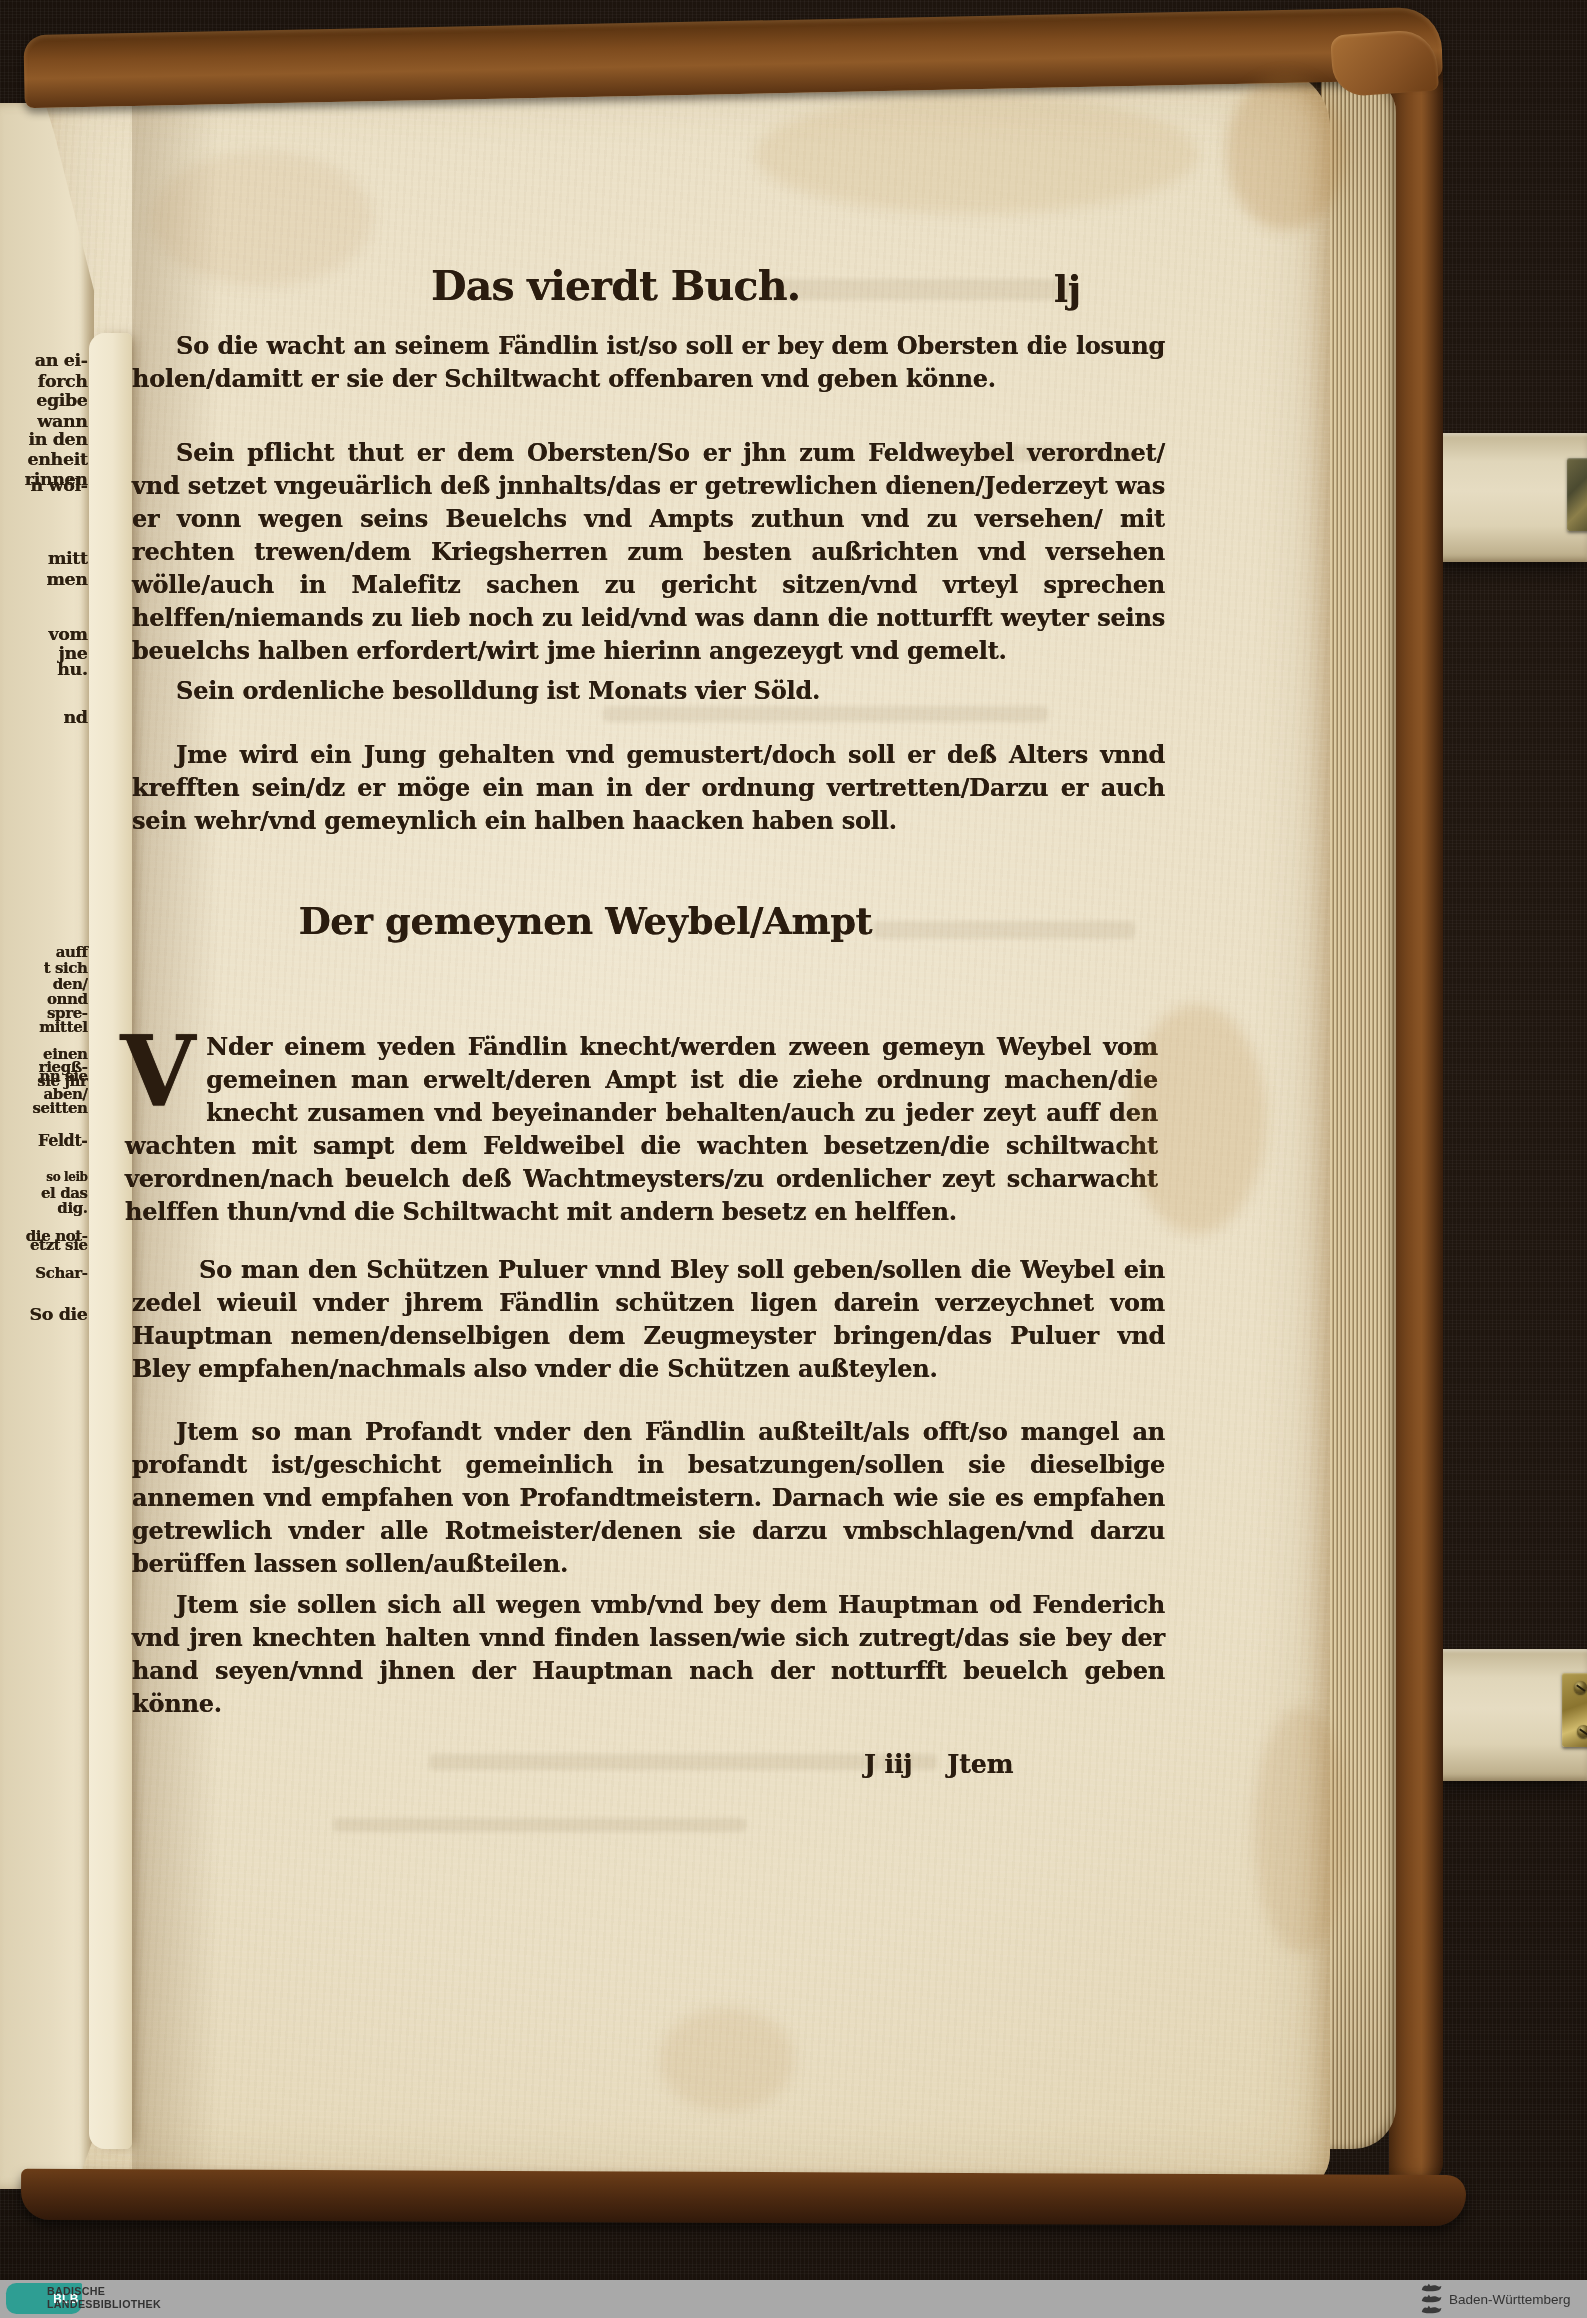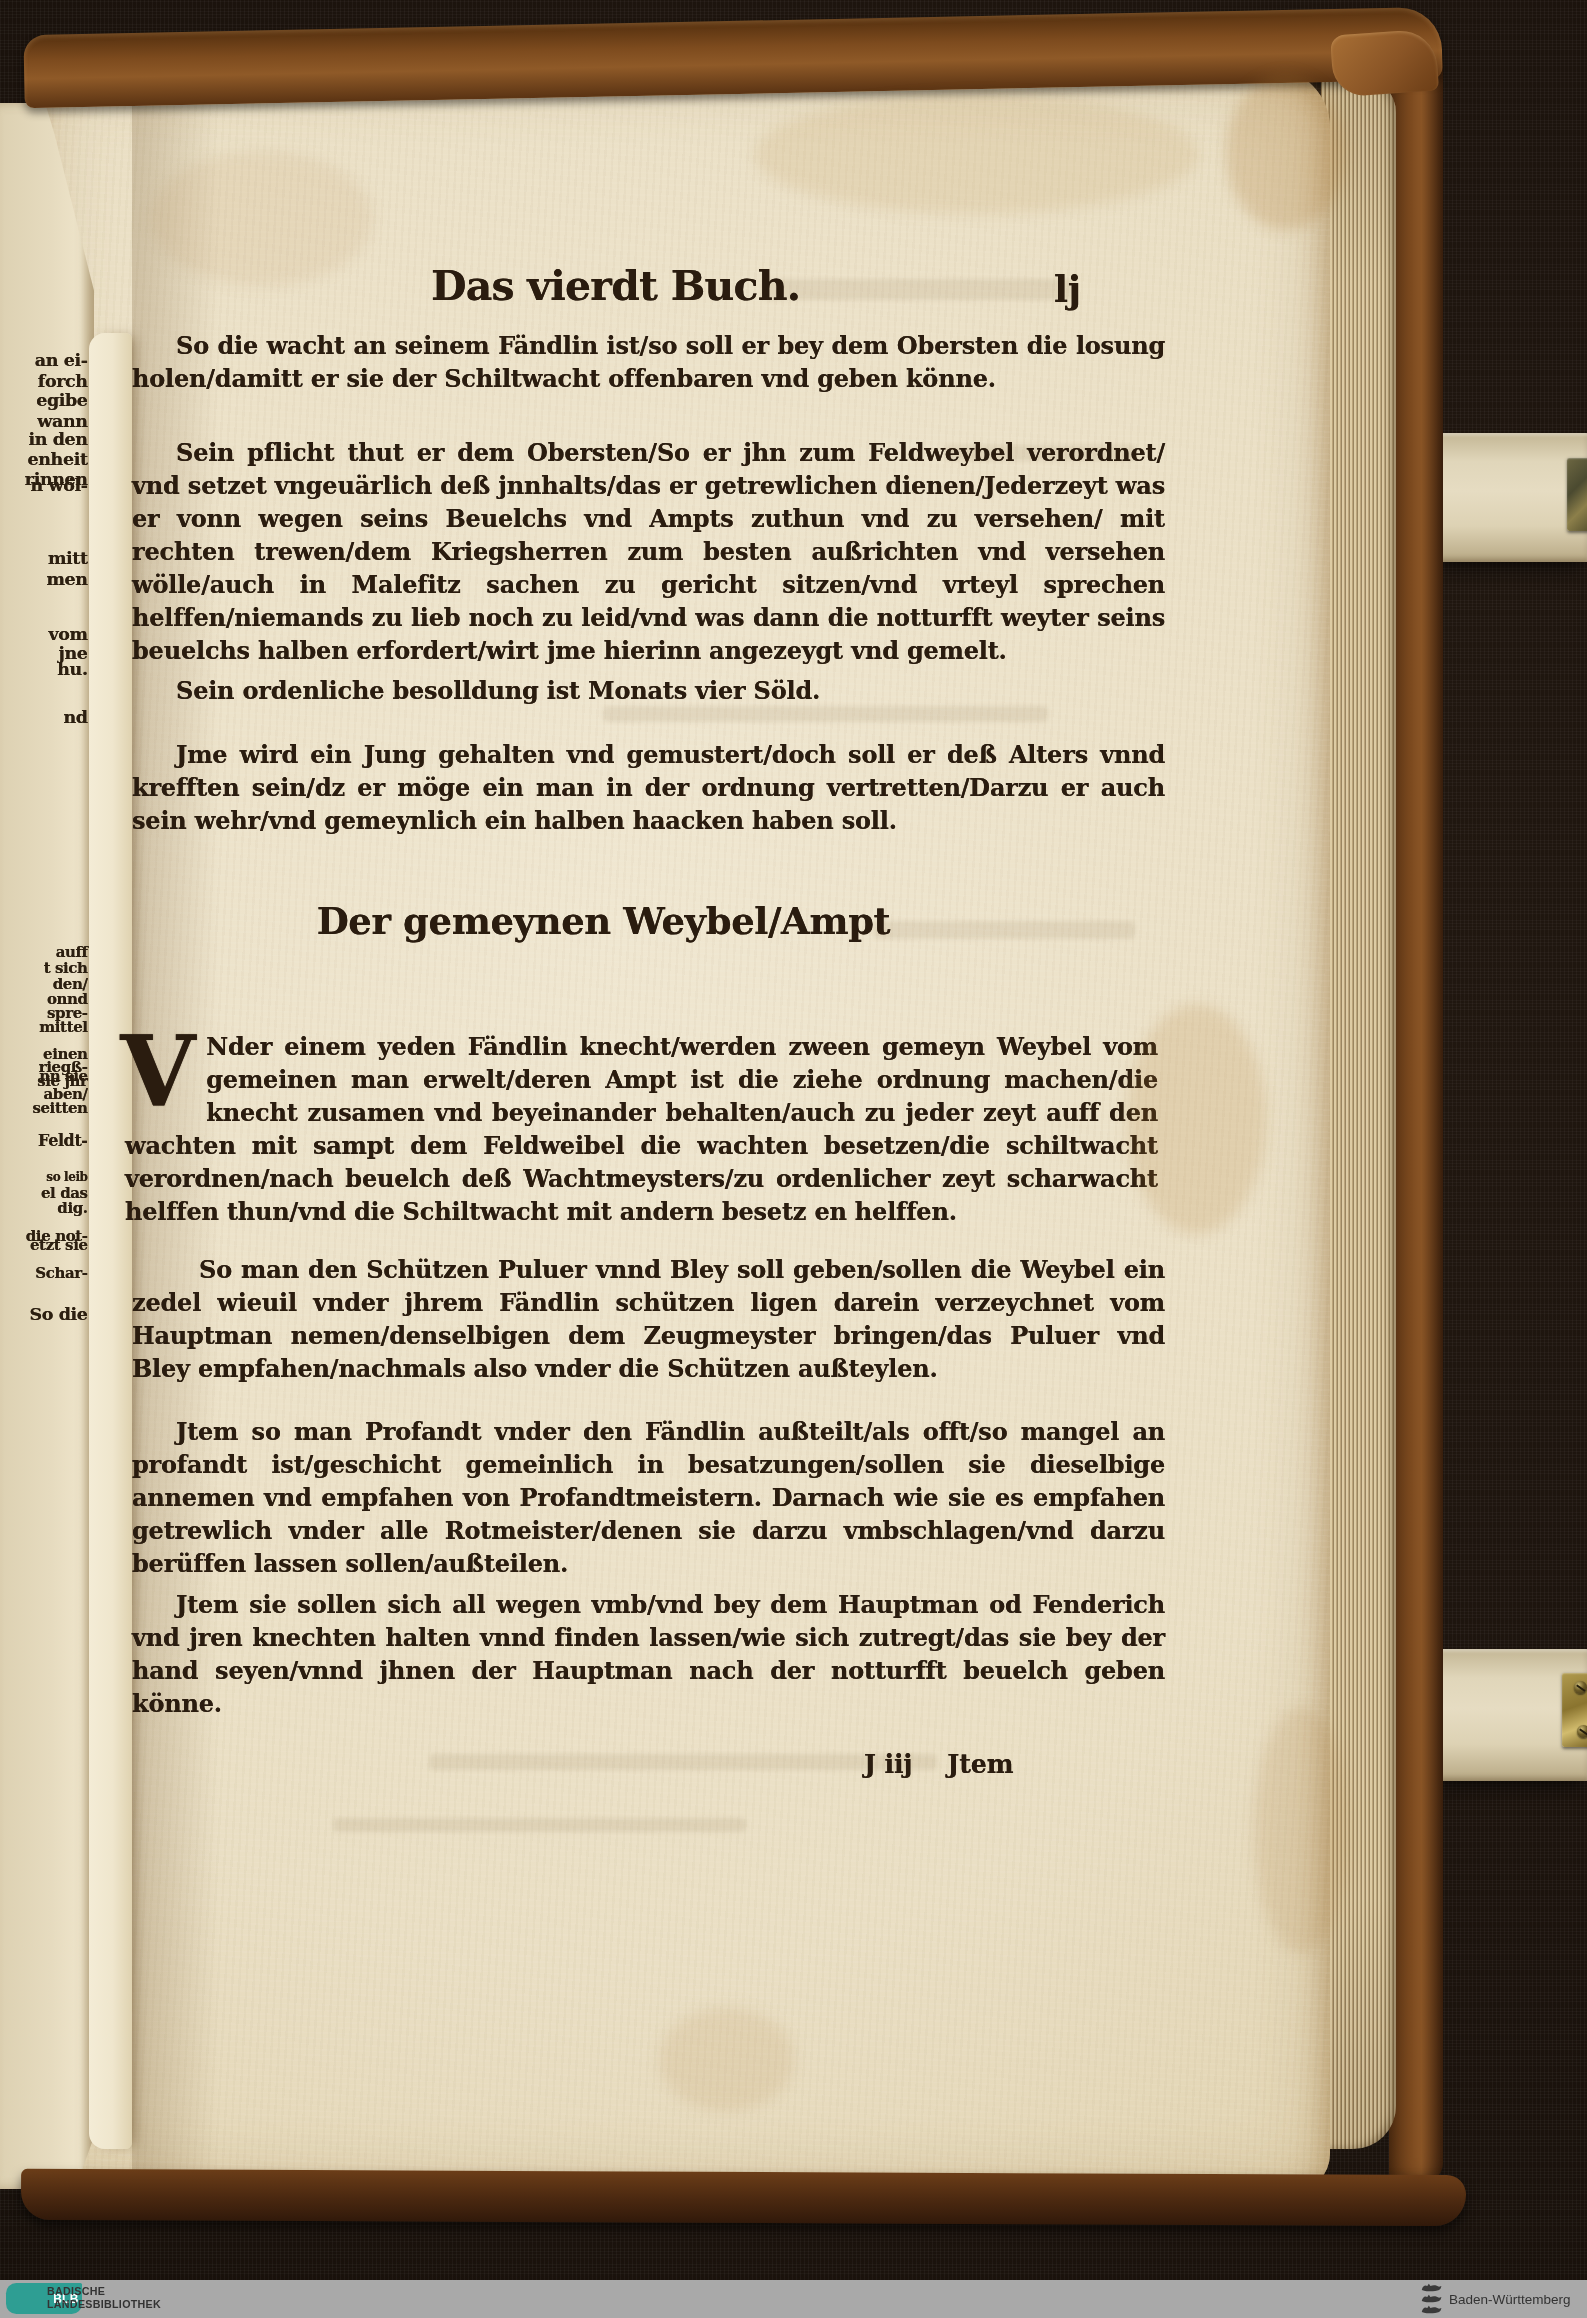--- a/index.html
+++ b/index.html
@@ -223,21 +223,21 @@
 <div class="ghost" style="left:333px;top:1818px;width:413px;height:14.3px;"></div>
 
 <div class="abs print title" style="left:419px;top:262px;margin-left:12px;">Das vierdt Buch.</div>
 <div class="abs print pagenum" style="left:1054px;top:267px;">lj</div>
 
 <div class="abs print para ind55" style="left:132px;top:329px;">So die wacht an seinem Fändlin ist/so soll er bey dem Obersten die losung holen/damitt er sie der Schiltwacht offenbaren vnd geben könne.</div>
 <div class="abs print para ind55" style="left:132px;top:436px;">Sein pflicht thut er dem Obersten/So er jhn zum Feldweybel verordnet/ vnd setzet vngeuärlich deß jnnhalts/das er getrewlichen dienen/Jederzeyt was er vonn wegen seins Beuelchs vnd Ampts zuthun vnd zu versehen/ mit rechten trewen/dem Kriegsherren zum besten außrichten vnd versehen wölle/auch in Malefitz sachen zu gericht sitzen/vnd vrteyl sprechen helffen/niemands zu lieb noch zu leid/vnd was dann die notturfft weyter seins beuelchs halben erfordert/wirt jme hierinn angezeygt vnd gemelt.</div>
 <div class="abs print para ind55" style="left:132px;top:674px;">Sein ordenliche besolldung ist Monats vier Söld.</div>
 <div class="abs print para ind55" style="left:132px;top:738px;">Jme wird ein Jung gehalten vnd gemustert/doch soll er deß Alters vnnd krefften sein/dz er möge ein man in der ordnung vertretten/Darzu er auch sein wehr/vnd gemeynlich ein halben haacken haben soll.</div>
 
-<div class="abs print heading" style="left:135px;top:897px;">
+<div class="abs print heading" style="left:117px;top:897px;">
   <div>Der gemeynen Weybel/Ampt</div>
 </div>
 
 <div class="abs print para" style="left:125px;top:1030px;">
   <span class="dropcap">V</span><span>Nder einem yeden Fändlin knecht/werden zween gemeyn Weybel vom gemeinen man erwelt/deren Ampt ist die ziehe ordnung machen/die knecht zusamen vnd beyeinander behalten/auch zu jeder zeyt auff den wachten mit sampt dem Feldweibel die wachten besetzen/die schiltwacht verordnen/nach beuelch deß Wachtmeysters/zu ordenlicher zeyt scharwacht helffen thun/vnd die Schiltwacht mit andern besetz en helffen.</span>
 </div>
 
 <div class="abs print para ind85" style="left:132px;top:1253px;">So man den Schützen Puluer vnnd Bley soll geben/sollen die Weybel ein zedel wieuil vnder jhrem Fändlin schützen ligen darein verzeychnet vom Hauptman nemen/denselbigen dem Zeugmeyster bringen/das Puluer vnd Bley empfahen/nachmals also vnder die Schützen außteylen.</div>
 <div class="abs print para ind55" style="left:132px;top:1415px;">Jtem so man Profandt vnder den Fändlin außteilt/als offt/so mangel an profandt ist/geschicht gemeinlich in besatzungen/sollen sie dieselbige annemen vnd empfahen von Profandtmeistern. Darnach wie sie es empfahen getrewlich vnder alle Rotmeister/denen sie darzu vmbschlagen/vnd darzu berüffen lassen sollen/außteilen.</div>
 <div class="abs print para ind55" style="left:132px;top:1588px;">Jtem sie sollen sich all wegen vmb/vnd bey dem Hauptman od Fenderich vnd jren knechten halten vnnd finden lassen/wie sich zutregt/das sie bey der hand seyen/vnnd jhnen der Hauptman nach der notturfft beuelch geben könne.</div>

